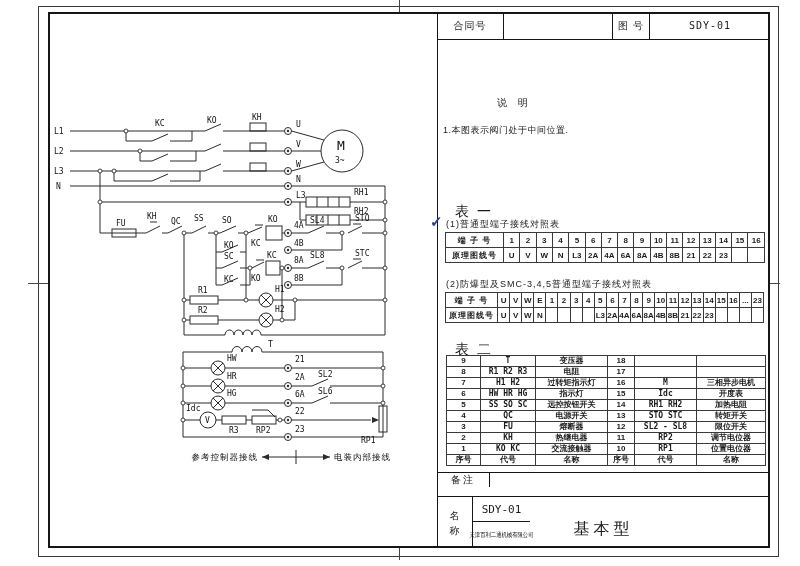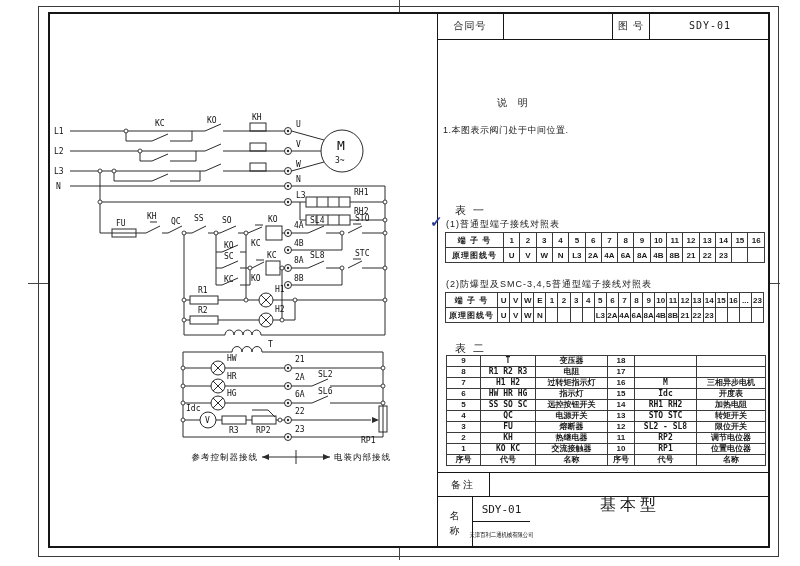--- a/index.html
+++ b/index.html
@@ -13,31 +13,31 @@
   .regmark { background:#444; }
   
   .hdr { left:437px; top:12px; width:333px; height:28px; display:flex; border-bottom:1px solid #161616; }
   .hdr > div { border-right:1px solid #161616; display:flex; align-items:center; justify-content:center; font-size:10px; letter-spacing:1px; }
   .hdr > div:last-child { border-right:none; }
   .hc1 { width:67px; } .hc2 { flex:1; } .hc3 { width:37px; }
   .hc4 { width:120px; font-family:"DejaVu Sans Mono", monospace; font-size:12px; letter-spacing:1px; }
   
   .note-title { font-size:10px; letter-spacing:4px; }
   .note-line { font-size:9px; line-height:21px; white-space:nowrap; letter-spacing:0.5px; }
-  .sec-title { font-size:11px; letter-spacing:2px; }
+  .sec-title { font-size:14px; letter-spacing:2px; }
   .sub-title { font-size:9px; letter-spacing:1px; white-space:nowrap; }
   .check { color:#2b3a96; font-size:15px; font-weight:bold; z-index:3; }
   
   table.grid { border-collapse:collapse; table-layout:fixed; background:#fff;font-weight:bold; }
   table.grid td { border:1px solid #3a3a3a; text-align:center; font-size:8px; line-height:13px; height:15px; padding:0; overflow:hidden; white-space:nowrap; }
   table.t2 td { line-height:10px; height:11px; }
   td.rowlab { font-size:7.5px; letter-spacing:1px; }
   td.code { white-space:pre; font-family:"DejaVu Sans Mono", monospace; font-size:7.5px; }
   
-  .remark-row { left:437px; top:472px; width:333px; height:25px; display:flex; border-top:1px solid #161616; border-bottom:1px solid #161616; }
+  .remark-row { left:437px; top:472px; width:333px; height:25px; display:flex; border-top:1px solid #161616; border-bottom:1px solid #161616;flex-direction:column; }
   .remark-row .lab { width:53px; border-right:1px solid #161616; display:flex; align-items:center; justify-content:center; font-size:10px; letter-spacing:2px; }
   .remark-row .val { flex:1; display:flex; align-items:center; justify-content:center; font-size:16px; letter-spacing:4px;margin-top:32px; }
   .name-row { left:437px; top:497px; width:333px; height:51px; display:flex; }
   .name-row .lab { width:36px; border-right:1px solid #161616; display:flex; align-items:center; justify-content:center; font-size:10px; }
   .name-row .lab span { display:inline-block; width:12px; line-height:1.5; word-break:break-all; text-align:center; }
   .name-row .val { width:240px; border-right:1px solid #161616; display:flex; align-items:center; justify-content:center; font-size:12.5px; font-weight:bold; letter-spacing:1.5px; white-space:nowrap; }
   .name-row .right { width:57px; display:flex; flex-direction:column; }
   .name-row .right .dno { height:25px; border-bottom:1px solid #161616; display:flex; align-items:center; justify-content:center; font-family:"DejaVu Sans Mono", monospace; font-size:11px; }
   .name-row .right .comp { flex:1; display:flex; align-items:center; justify-content:center; font-size:6.5px; transform:scaleX(0.82); white-space:nowrap; }
   

